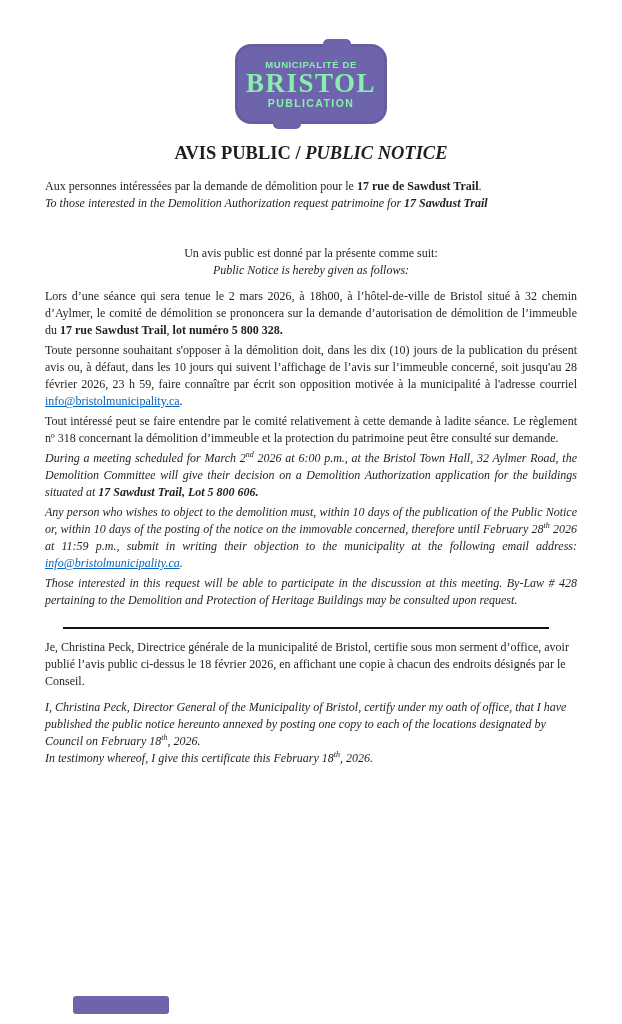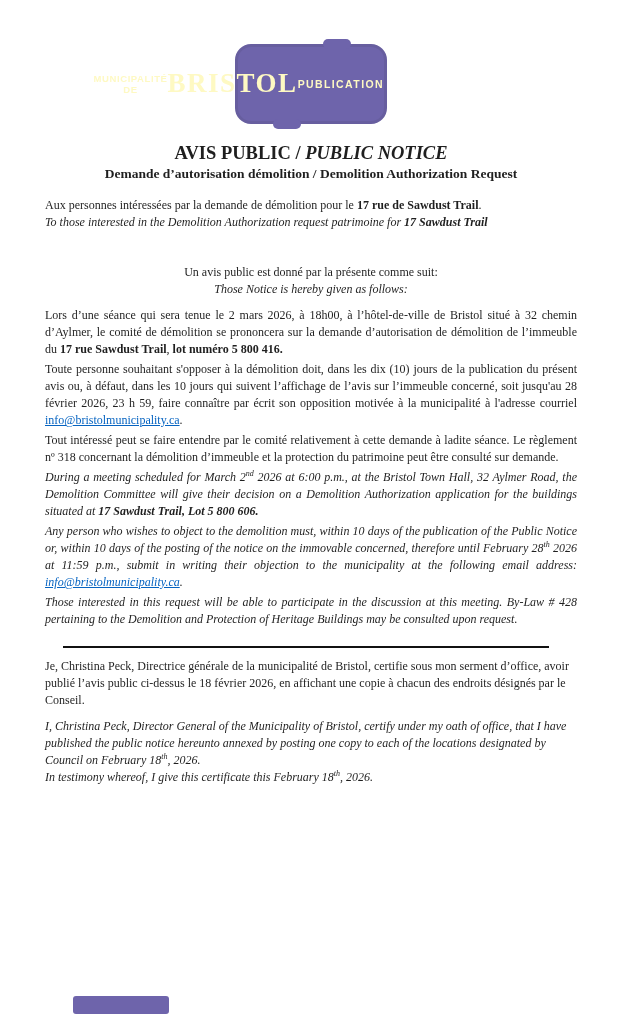--- a/index.html
+++ b/index.html
@@ -14,23 +14,23 @@
   .page { padding: 44px 45px 0 45px; }
 
   
   .logo {
     position: relative;
     width: 146px; height: 74px;
     margin: 0 auto;
     background: #6e64ab;
     border: 3px solid #675e9f;
     border-radius: 16px;
-    display: flex; flex-direction: row;
-    align-items: center; justify-content: flex-end;
-    color: #fef9c3; text-align: center;
+    display: flex; flex-direction: column;
+    align-items: center; justify-content: center;
+    color: #86efac; text-align: center;
   }
   .logo-bump-top, .logo-bump-bottom {
     position: absolute; width: 28px; height: 10px;
     background: #6e64ab; border-radius: 5px;
   }
   .logo-bump-top { top: -8px; left: 58%; }
   .logo-bump-bottom { bottom: -8px; left: 24%; }
   .logo-line1 { font: bold 9.5px "Liberation Sans", sans-serif; letter-spacing: .6px; }
   .logo-line2 { font: bold 27px "Liberation Serif", serif; letter-spacing: 1.5px; line-height: 1.02; }
   .logo-line3 { font: bold 10.5px "Liberation Sans", sans-serif; letter-spacing: 1.4px; }
@@ -102,30 +102,29 @@
   <div class="logo" style="background: rgb(110, 100, 171);">
     <div class="logo-bump-top" style="background: rgb(110, 100, 171);"></div>
     <div class="logo-bump-bottom" style="background: rgb(110, 100, 171);"></div>
     <div class="logo-line1">MUNICIPALITÉ DE</div>
     <div class="logo-line2">BRISTOL</div>
     <div class="logo-line3">PUBLICATION</div>
   </div>
 
   <div class="title"><span>AVIS PUBLIC / </span><span class="it">PUBLIC NOTICE</span></div>
 
-  <div class="subtitle">Demande d’autorisation démolition / Demolition Authorization Request</div>
 
   <p class="mt-intro"><span>Aux personnes intéressées par la demande de démolition pour le </span><b>17 rue de Sawdust Trail</b><span>.</span></p>
 
   <p class="it"><span>To those interested in the Demolition Authorization request patrimoine for </span><b>17 Sawdust Trail</b></p>
 
   <p class="center mt-notice">Un avis public est donné par la présente comme suit:</p>
-  <p class="center it">Those Notice is hereby given as follows:</p>
+  <p class="center it">Public Notice is hereby given as follows:</p>
 
-  <p class="just mt-first"><span>Lors d’une séance qui sera tenue le 2 mars 2026, à 18h00, à l’hôtel-de-ville de Bristol situé à 32 chemin d’Aylmer, le comité de démolition se prononcera sur la demande d’autorisation de démolition de l’immeuble du </span><b>17 rue Sawdust Trail</b><span>, </span><b>lot numéro 5 800 416.</b></p>
+  <p class="just mt-first"><span>Lors d’une séance qui sera tenue le 2 mars 2026, à 18h00, à l’hôtel-de-ville de Bristol situé à 32 chemin d’Aylmer, le comité de démolition se prononcera sur la demande d’autorisation de démolition de l’immeuble du </span><b>17 rue Sawdust Trail</b><span>, </span><b>lot numéro 5 800 328.</b></p>
 
   <p class="just mt-para"><span>Toute personne souhaitant s'opposer à la démolition doit, dans les dix (10) jours de la publication du présent avis ou, à défaut, dans les 10 jours qui suivent l’affichage de l’avis sur l’immeuble concerné, soit jusqu'au 28 février 2026, 23 h 59, faire connaître par écrit son opposition motivée à la municipalité à l'adresse courriel </span><a class="email-link" style="color: rgb(5, 99, 193);">info@bristolmunicipality.ca</a><span>.</span></p>
 
   <p class="just mt-para">Tout intéressé peut se faire entendre par le comité relativement à cette demande à ladite séance. Le règlement nº 318 concernant la démolition d’immeuble et la protection du patrimoine peut être consulté sur demande.</p>
 
   <p class="just it mt-para"><span>During a meeting scheduled for March 2</span><sup>nd</sup><span> 2026 at 6:00 p.m., at the Bristol Town Hall, 32 Aylmer Road, the Demolition Committee will give their decision on a Demolition Authorization application for the buildings situated at </span><b>17 Sawdust Trail, Lot 5 800 606.</b></p>
 
   <p class="just it mt-para"><span>Any person who wishes to object to the demolition must, within 10 days of the publication of the Public Notice or, within 10 days of the posting of the notice on the immovable concerned, therefore until February 28</span><sup>th</sup><span> 2026 at 11:59 p.m., submit in writing their objection to the municipality at the following email address: </span><a class="email-link" style="color: rgb(5, 99, 193);">info@bristolmunicipality.ca</a><span>.</span></p>
 
   <p class="just it mt-para">Those interested in this request will be able to participate in the discussion at this meeting. By-Law # 428 pertaining to the Demolition and Protection of Heritage Buildings may be consulted upon request.</p>

